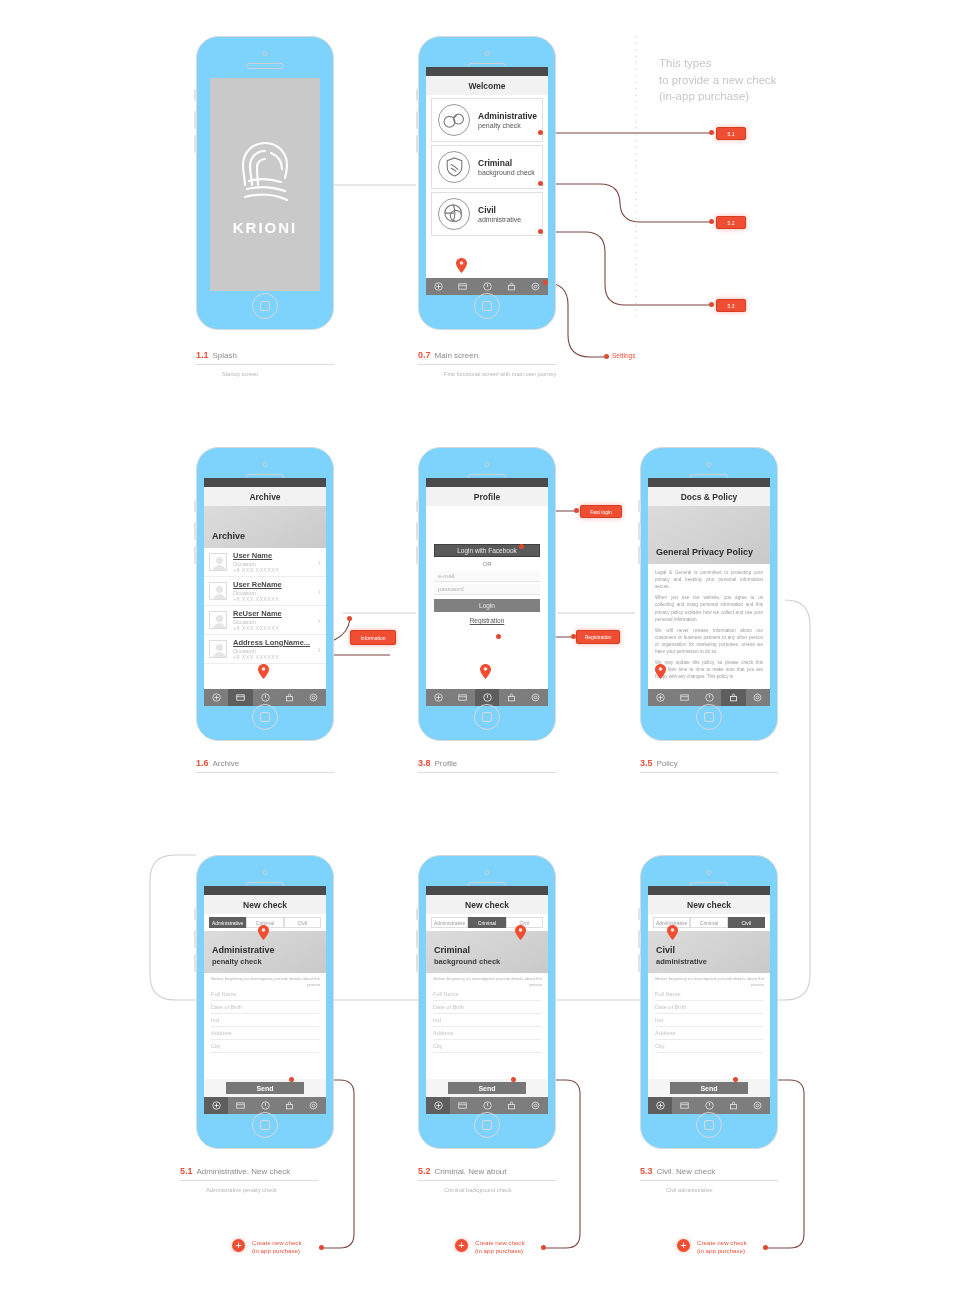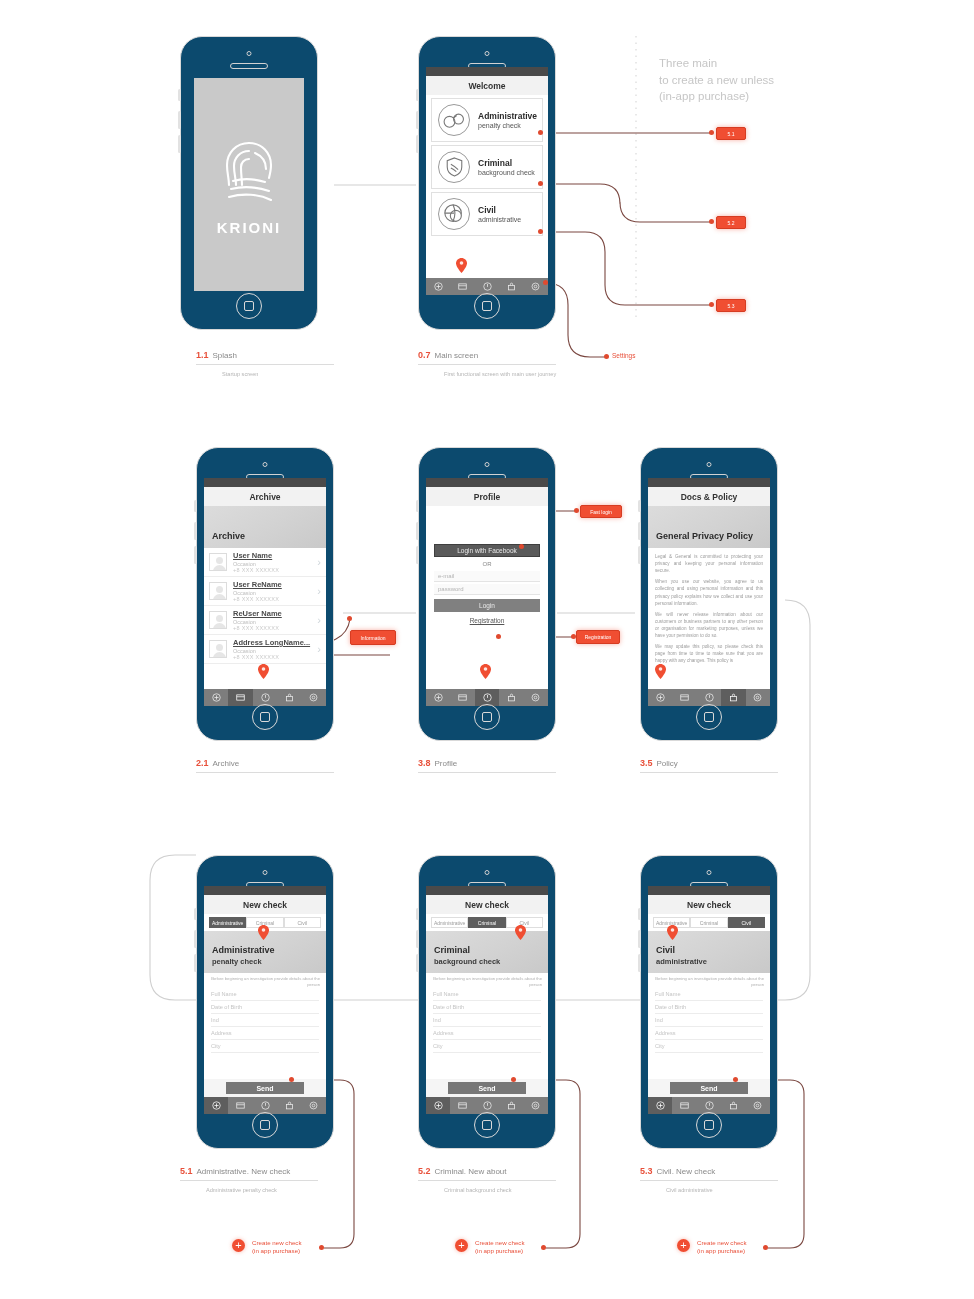--- a/index.html
+++ b/index.html
@@ -12,21 +12,21 @@
   #stage { position: relative; width: 974px; height: 1299px; }
 
   
   #wires { position: absolute; inset: 0; width: 974px; height: 1299px; pointer-events: none; z-index: 1; }
 
   
   .phone {
     position: absolute;
     border: 1.4px solid #d9d9d9;
     border-radius: 22px;
-    background: #0c4a6e;
+    background: #7dd3fc;
     z-index: 3;
     text-decoration: underline;
   }
   .phone .cam { position: absolute; top: 14px; left: 50%; transform: translateX(-50%);
     width: 5px; height: 5px; border-radius: 50%; border: 1px solid #cfcfcf; }
   .phone .spk { position: absolute; top: 26px; left: 50%; transform: translateX(-50%);
     width: 38px; height: 6px; border-radius: 4px; border: 1.3px solid #d2d2d2; }
   .phone .home { position: absolute; bottom: 10px; left: 50%; transform: translateX(-50%);
     width: 26px; height: 26px; border-radius: 50%; border: 1.3px solid #d9d9d9;
     display: flex; align-items: center; justify-content: center; }
@@ -146,26 +146,26 @@
       <path d="M350 619 q -2 14 -14 20 l -18 9 q -14 7 -14 7 H 390"></path>
       <path d="M486 547 q 30 0 30 -20 V 518 q 0 -7 10 -7 H 578"></path>
       <path d="M499 637 H 575"></path>
       <path d="M292 1080 H 340 q 14 0 14 14 V 1234 q 0 14 -14 14 H 324"></path>
       <path d="M514 1080 H 566 q 14 0 14 14 V 1234 q 0 14 -14 14 H 546"></path>
       <path d="M736 1080 H 790 q 14 0 14 14 V 1234 q 0 14 -14 14 H 768"></path>
     </g>
   </svg>
 
   <div class="bigtext" style="left:659px; top:55px;">
-    <div>Three main</div>
-    <div>to create a new unless</div>
+    <div>This types</div>
+    <div>to provide a new check</div>
     <div>(in-app purchase)</div>
   </div>
 
-  <div class="phone" style="left:180px; top:36px; width:138px; height:294px;">
+  <div class="phone" style="left:196px; top:36px; width:138px; height:294px;">
     <div class="vbtn" style="top:52px; height:12px;"></div>
     <div class="vbtn" style="top:74px; height:18px;"></div>
     <div class="vbtn" style="top:98px; height:18px;"></div>
     <div class="cam"></div>
     <div class="spk"></div>
     <div class="screen splash" style="top:41px; width:110px; height:213px;">
       <svg width="64" height="78" viewBox="0 0 64 78">
         <g fill="none" stroke="#ffffff" stroke-width="2.1" stroke-linecap="round">
           <path d="M32 10 c -13 0 -22 10 -22 22 c 0 8 2 14 2 20"></path>
           <path d="M32 18 c -9 0 -15 7 -15 15 c 0 8 2 13 2 19"></path>
@@ -425,21 +425,21 @@
     <svg width="11" height="15" viewBox="0 0 11 15">
         <path d="M5.5 0C2.5 0 0 2.3 0 5.2 0 9 5.5 15 5.5 15S11 9 11 5.2C11 2.3 8.5 0 5.5 0z" fill="#f04e32"></path>
         <circle cx="5.5" cy="5" r="1.8" fill="#fff" opacity=".85"></circle>
       </svg>
   </div>
   <div class="dot" style="left:347px; top:616px;"></div>
   <div class="dot" style="left:386px; top:636px;"></div>
   <div class="badge" style="left:350px; top:630px; width:46px; height:15px;">Information</div>
 
   <div class="cap" style="left:196px; top:758px; width:138px;">
-    <div class="line1"><b>2.1</b><span>Archive</span></div>
+    <div class="line1"><b>1.6</b><span>Archive</span></div>
     <div class="rule"></div>
   </div>
 
   <div class="phone" style="left:418px; top:447px; width:138px; height:294px;">
     <div class="vbtn" style="top:52px; height:12px;"></div>
     <div class="vbtn" style="top:74px; height:18px;"></div>
     <div class="vbtn" style="top:98px; height:18px;"></div>
     <div class="cam"></div>
     <div class="spk"></div>
     <div class="screen" style="top:30px; width:122px; height:228px;">
@@ -521,21 +521,21 @@
 
   <div class="phone" style="left:640px; top:447px; width:138px; height:294px;">
     <div class="vbtn" style="top:52px; height:12px;"></div>
     <div class="vbtn" style="top:74px; height:18px;"></div>
     <div class="vbtn" style="top:98px; height:18px;"></div>
     <div class="cam"></div>
     <div class="spk"></div>
     <div class="screen" style="top:30px; width:122px; height:228px;">
       <div class="statusbar"></div>
       <div class="navtitle">Docs &amp; Policy</div>
-      <div class="hero" style="height:42px;">
+      <div class="hero" style="height:58px;">
         <div class="h1">General Privacy Policy</div>
       </div>
       <div style="padding-top:5px;">
         <div class="ppara">Legal &amp; General is committed to protecting your privacy and keeping your personal information secure.</div>
         <div class="ppara">When you use our website, you agree to us collecting and using personal information and this privacy policy explains how we collect and use your personal information.</div>
         <div class="ppara">We will never release information about our customers or business partners to any other person or organisation for marketing purposes, unless we have your permission to do so.</div>
         <div class="ppara">We may update this policy, so please check this page from time to time to make sure that you are happy with any changes. This policy is</div>
       </div>
 
       <div class="tabbar">

